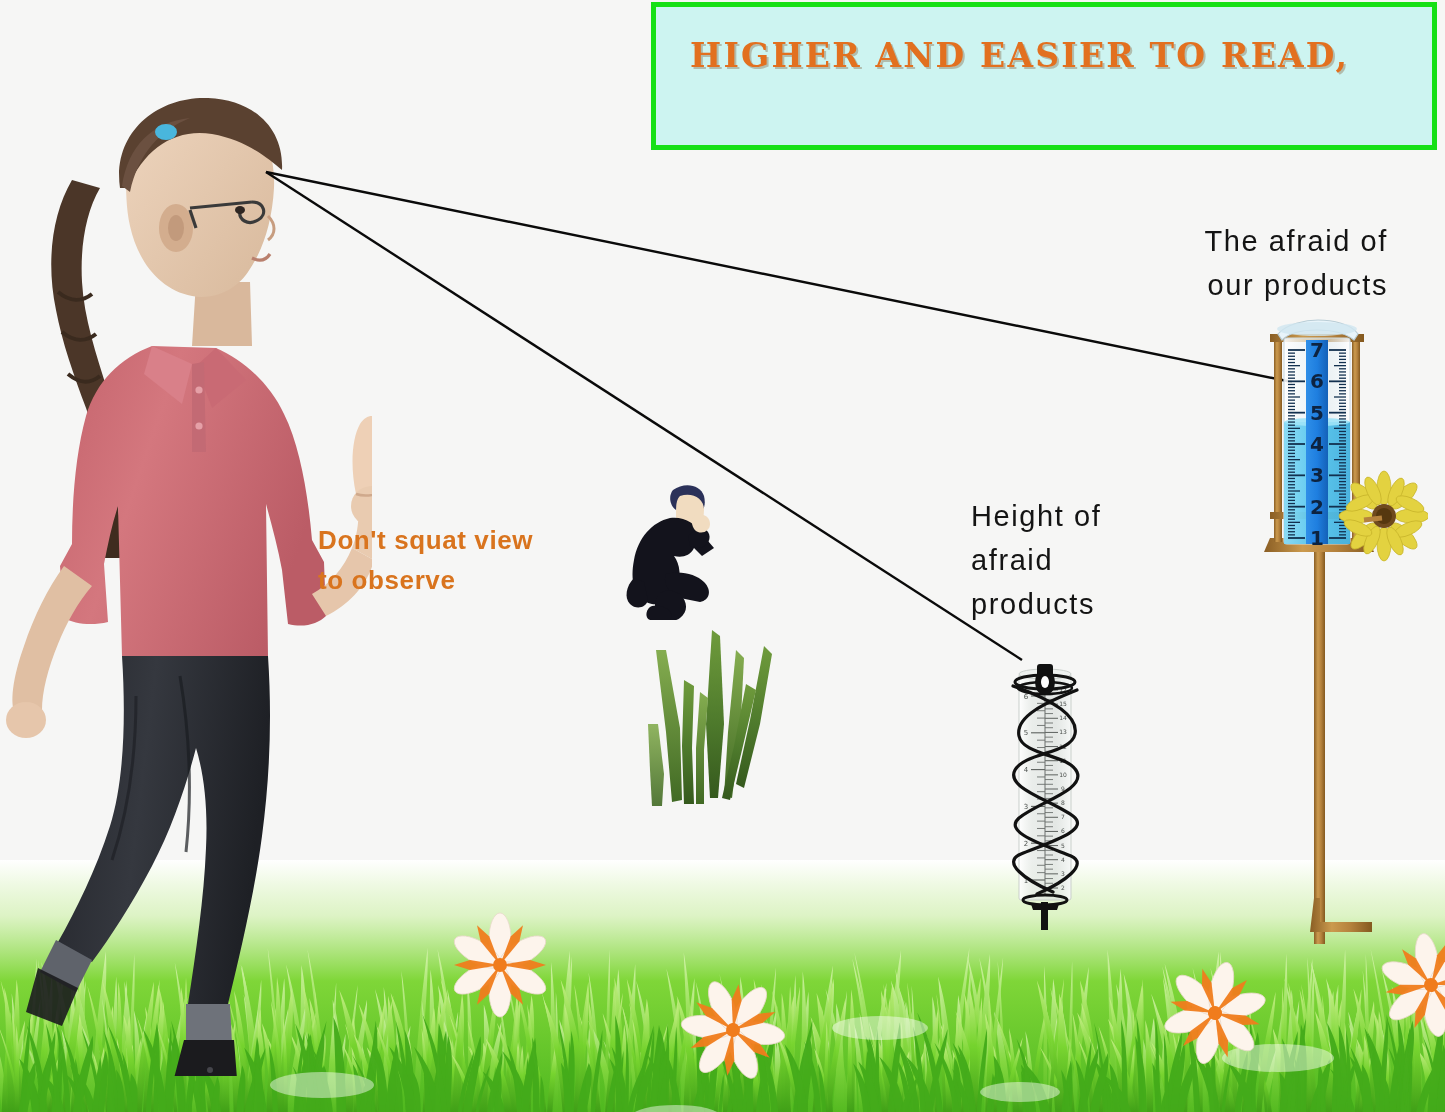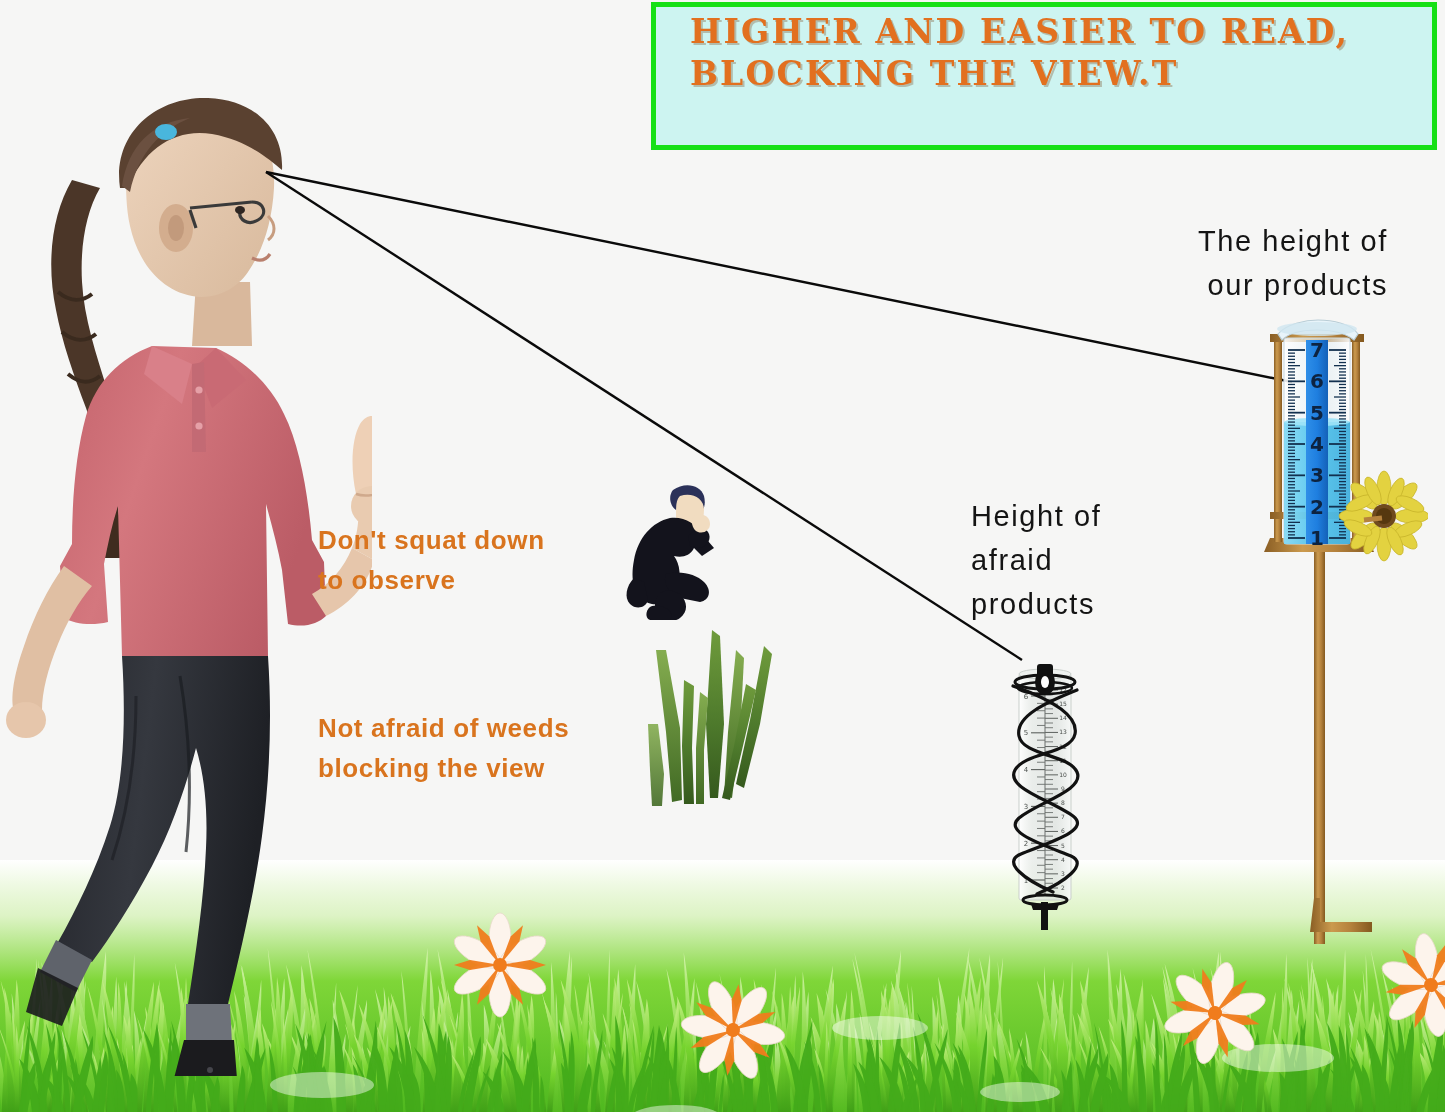--- a/index.html
+++ b/index.html
@@ -20,21 +20,21 @@
   
   #banner {
     position: absolute;
     left: 651px;
     top: 2px;
     width: 786px;
     height: 148px;
     background: #cdf4f1;
     border: 5px solid #16e016;
     box-sizing: border-box;
-    padding: 4px 0 0 34px;
+    padding: 28px 0 0 34px;
   }
   #banner .bline {
     color: #e2701f;
     font-family: "DejaVu Serif", serif;
     font-size: 33px;
     font-weight: bold;
     letter-spacing: 2.2px;
     line-height: 42px;
     text-transform: uppercase;
     text-shadow: 2px 2px 0 rgba(120,80,40,0.33);
@@ -1515,26 +1515,23 @@
 
     <g>
       <ellipse cx="50" cy="248" rx="22" ry="5" fill="none" stroke="#111111" stroke-width="3"></ellipse>
       <rect x="46" y="250" width="7" height="28" fill="#111111"></rect>
       <path d="M36 252 L 64 252 L 62 258 L 38 258 Z" fill="#111111"></path>
     </g>
   </svg>
 
   <div id="banner">
     <div class="bline">HIGHER AND EASIER TO READ,</div>
-    <div class="bline">BLOCKING THE VIEW.T</div>
   </div>
 
-  <div class="orange-label" id="label-squat">Don't squat down
+  <div class="orange-label" id="label-squat">Don't squat view
 to observe</div>
-  <div class="orange-label" id="label-weeds">Not afraid of weeds
-blocking the view</div>
-  <div class="black-label" id="label-ours">The height of
+  <div class="black-label" id="label-ours">The afraid of
 our products</div>
   <div class="black-label" id="label-common">Height of
 afraid
 products</div>
 
 </div>
 
 </body></html>

